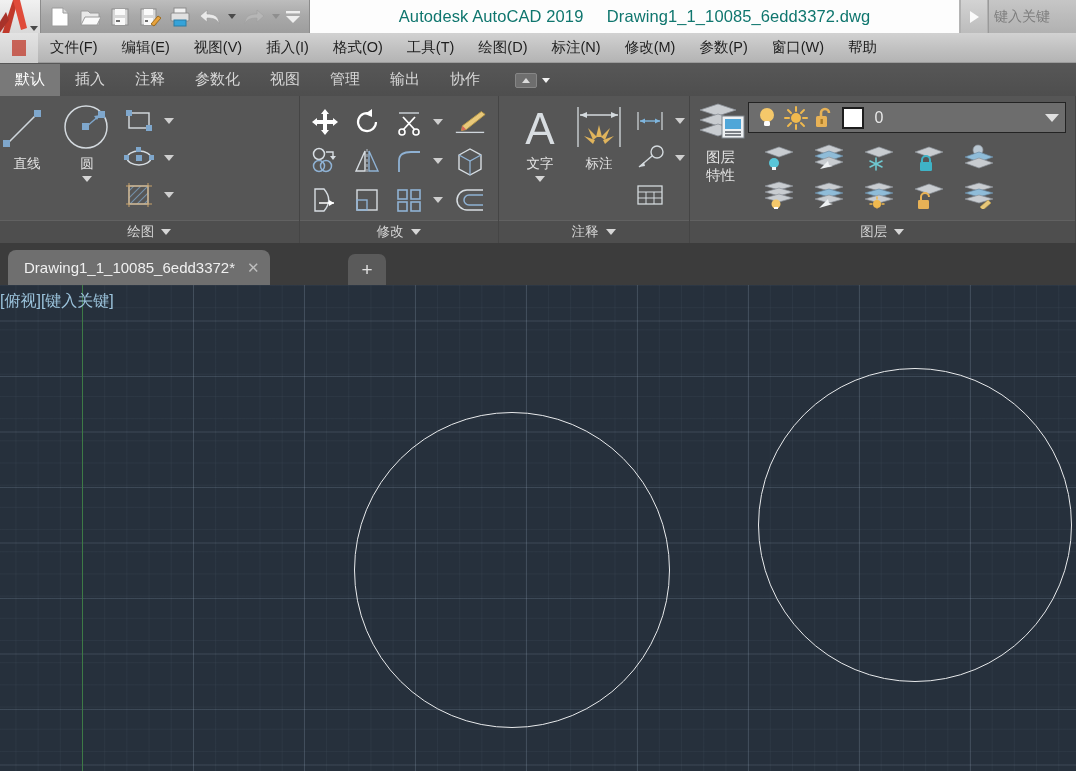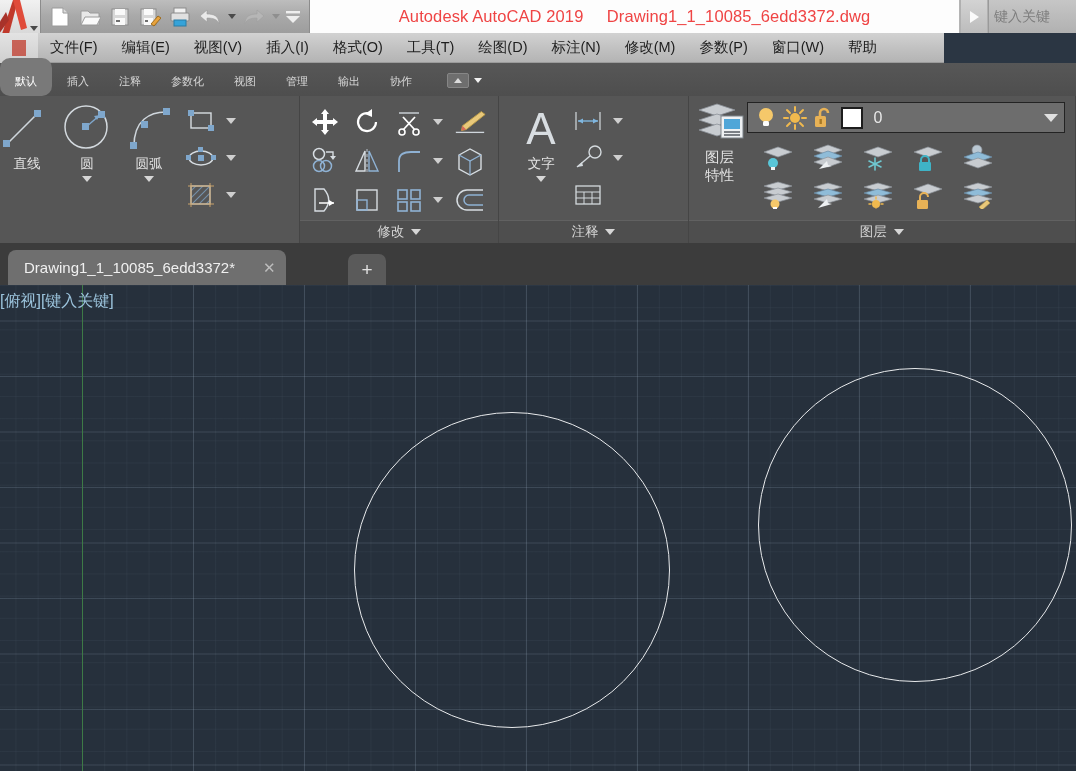--- a/index.html
+++ b/index.html
@@ -44,21 +44,21 @@
   .tri-down.light { border-top-color: #f2f2f2; }
   .tri-down.dim { border-top-color: #8f8f8f; }
 
   .title-text-wrap {
     flex: 1; height: 33px;
     background: #fdfdfd;
     display: flex; align-items: center; justify-content: center;
     border-right: 1px solid #b4b4b4;
   }
   .title-text {
-    font-size: 16.5px; color: #ef4444; white-space: nowrap;
+    font-size: 16.5px; color: #0f766e; white-space: nowrap;
     letter-spacing: .1px;
   }
   .title-sep { display: inline-block; width: 14px; }
   .title-right {
     width: 116px; height: 33px; display: flex; align-items: stretch;
     background: linear-gradient(180deg,#e4e4e4,#cdcdcd);
   }
   .play-btn {
     width: 28px; display:flex; align-items:center; justify-content:center;
     background: linear-gradient(180deg,#d3d3d3,#bcbcbc);
@@ -67,21 +67,21 @@
   .tri-right { width:0;height:0;border-top:6px solid transparent;border-bottom:6px solid transparent;border-left:9px solid #fafafa; }
   .search-box {
     flex:1; display:flex; align-items:center; padding-left:5px;
     background: linear-gradient(180deg,#c6c6c6,#b1b1b1);
     border-left: 1px solid #9a9a9a;
   }
   .search-box span { font-size: 14px; color: #7d7d7d; white-space: nowrap; overflow: hidden; }
 
   
   .menubar {
-    position: absolute; left: 0; top: 33px; width: 944px; height: 30px;
+    position: absolute; left: 0; top: 33px; width: 1076px; height: 30px;
     background: linear-gradient(180deg,#d2d2d2 0%, #c2c2c2 50%, #b4b4b4 100%);
     display: flex; align-items: center; padding-left: 38px;
     border-bottom: 1px solid #9b9b9b;
   }
   .menubar .mstub {
     position:absolute; left:0; top:0; width:38px; height:30px;
     background: linear-gradient(180deg,#e3e3e3,#cfcfcf);
     display:flex;align-items:center;justify-content:center;
   }
   .mstub i { display:block; width:14px; height:16px; background:#c0392b; opacity:.75; }
@@ -89,22 +89,22 @@
     font-size: 14.5px; color: #1e1e1e; padding: 0 12px; white-space: nowrap; cursor: default;
   }
 
   
   .ribbon-tabs {
     position: absolute; left: 0; top: 63px; width: 1076px; height: 33px;
     background: linear-gradient(180deg,#575757 0%, #4e4e4e 100%);
     display: flex; align-items: flex-end;
   }
   .rtab {
-    font-size: 11px; color: #d8d8d8; padding: 16px 15px 7px 15px;
-    white-space: nowrap; cursor: default; border-radius: 10px;
+    font-size: 15px; color: #d8d8d8; padding: 6px 15px 7px 15px;
+    white-space: nowrap; cursor: default;
   }
   .rtab.active { background: #797979; color: #ffffff; }
   .rtab-min { margin-left: 20px; display:flex; align-items:center; gap:5px; padding-bottom: 8px;}
   .rtab-min .chip {
     width: 22px; height: 15px; background:#6e6e6e; border:1px solid #868686; border-radius:2px;
     display:flex;align-items:center;justify-content:center;
   }
   .chip-tri { width:0;height:0;border-left:4px solid transparent;border-right:4px solid transparent;border-bottom:5px solid #dcdcdc; }
 
   
@@ -145,21 +145,21 @@
 
   
   .tabbar {
     position: absolute; left:0; top: 243px; width: 1076px; height: 42px;
     background: #3c3c3c;
   }
   .ftab {
     position:absolute; left: 8px; top: 7px; height: 35px;
     background: #6f6f6f;
     border-radius: 8px 8px 0 0;
-    display:flex; align-items:center; padding: 0 10px 0 16px; gap: 28px;
+    display:flex; align-items:center; padding: 0 10px 0 16px; gap: 12px;
   }
   .ftab .name { font-size: 15px; color:#f0f0f0; white-space:nowrap; }
   .ftab .x { font-size: 15px; color:#bdbdbd; }
   .newtab {
     position:absolute; left: 348px; top: 11px; width: 38px; height: 31px;
     background:#5a5a5a; border-radius: 7px 7px 0 0;
     display:flex; align-items:center; justify-content:center;
     font-size: 19px; color:#e0e0e0;
   }
 
@@ -359,32 +359,20 @@
               <line x1="26" y1="24" x2="40" y2="12" stroke="#7fa7cc" stroke-width="1.4"></line>
               <path d="M40 12 l-6 1 l3 4 z" fill="#7fa7cc"></path>
               <rect x="22" y="20" width="7" height="7" fill="#7fa7cc"></rect>
               <rect x="38" y="8" width="7" height="7" fill="#7fa7cc"></rect>
             </svg>
           </div>
           <div class="lbl">圆</div>
           <div class="dd"></div>
         </div>
 
-        <div class="big-btn">
-          <div class="glyph">
-            <svg width="54" height="48" viewBox="0 0 54 48">
-              <path d="M12 42 C12 16 28 8 44 8" fill="none" stroke="#cfd6dc" stroke-width="1.6"></path>
-              <rect x="8" y="38" width="7" height="7" fill="#7fa7cc"></rect>
-              <rect x="19" y="17" width="7" height="7" fill="#7fa7cc"></rect>
-              <rect x="41" y="4" width="7" height="7" fill="#7fa7cc"></rect>
-            </svg>
-          </div>
-          <div class="lbl">圆弧</div>
-          <div class="dd"></div>
-        </div>
 
         <div style="display:flex;flex-direction:column;gap:0px;margin-left:4px;">
           <div style="display:flex;align-items:center;gap:8px;height:37px;">
             <div class="small-btn">
               <svg width="30" height="26" viewBox="0 0 30 26">
                 <rect x="5" y="5" width="20" height="15" fill="none" stroke="#d7dde2" stroke-width="1.4"></rect>
                 <rect x="2" y="2" width="6" height="6" fill="#7fa7cc"></rect>
                 <rect x="22" y="17" width="6" height="6" fill="#7fa7cc"></rect>
               </svg>
             </div>
@@ -414,20 +402,24 @@
                 <line x1="2" y1="5" x2="28" y2="5" stroke="#c8a26a" stroke-width="1"></line>
                 <line x1="2" y1="23" x2="28" y2="23" stroke="#c8a26a" stroke-width="1"></line>
                 <line x1="5" y1="2" x2="5" y2="26" stroke="#c8a26a" stroke-width="1"></line>
                 <line x1="24" y1="2" x2="24" y2="26" stroke="#c8a26a" stroke-width="1"></line>
               </svg>
             </div>
             <div class="mini-dd"></div>
           </div>
         </div>
       </div>
+      <div class="panel-title">
+        <span>绘图</span>
+        <div class="ptri"></div>
+      </div>
     </div>
 
     <div class="panel" style="width:199px;font-family:Liberation Serif, serif;">
       <div class="panel-body">
         <div class="grid-mod" style="margin-top:2px;">
           <div class="small-btn">
             <svg width="28" height="28" viewBox="0 0 28 28">
               <path d="M14 1 l4 5 h-8 z M14 27 l4 -5 h-8 z M1 14 l5 -4 v8 z M27 14 l-5 -4 v8 z
                        M12 6 h4 v6 h6 v4 h-6 v6 h-4 v-6 h-6 v-4 h6 z" fill="#ffffff"></path>
             </svg>
@@ -528,20 +520,39 @@
         <div class="big-btn" style="width:56px;">
           <div class="glyph">
             <svg width="48" height="48" viewBox="0 0 48 48">
               <text x="24" y="40" font-size="44" font-family="'Liberation Sans',sans-serif" fill="#d8dde1" text-anchor="middle">A</text>
             </svg>
           </div>
           <div class="lbl">文字</div>
           <div class="dd"></div>
         </div>
 
+        <div class="big-btn" style="width:64px;">
+          <div class="glyph">
+            <svg width="58" height="50" viewBox="0 0 58 50">
+              <line x1="8" y1="4" x2="8" y2="44" stroke="#d4dade" stroke-width="1.3"></line>
+              <line x1="50" y1="4" x2="50" y2="44" stroke="#d4dade" stroke-width="1.3"></line>
+              <line x1="10" y1="12" x2="48" y2="12" stroke="#d4dade" stroke-width="1.3"></line>
+              <path d="M10 12 l7 -3 v6 z" fill="#d4dade"></path>
+              <path d="M48 12 l-7 -3 v6 z" fill="#d4dade"></path>
+              <g fill="#e0b45c">
+                <path d="M29 22 l3 12 l-6 0 z"></path>
+                <path d="M18 25 l9 9 l-4 3 z"></path>
+                <path d="M40 25 l-9 9 l4 3 z"></path>
+                <path d="M14 33 l11 4 l-2 4 z"></path>
+                <path d="M44 33 l-11 4 l2 4 z"></path>
+              </g>
+            </svg>
+          </div>
+          <div class="lbl">标注</div>
+        </div>
 
         <div style="display:flex;flex-direction:column;margin-left:2px;">
           <div style="display:flex;align-items:center;gap:8px;height:37px;">
             <div class="small-btn">
               <svg width="32" height="22" viewBox="0 0 32 22">
                 <line x1="4" y1="2" x2="4" y2="20" stroke="#d4dade" stroke-width="1.2"></line>
                 <line x1="28" y1="2" x2="28" y2="20" stroke="#d4dade" stroke-width="1.2"></line>
                 <line x1="6" y1="11" x2="26" y2="11" stroke="#7fb6df" stroke-width="1.4"></line>
                 <path d="M6 11 l5 -2.5 v5 z" fill="#7fb6df"></path>
                 <path d="M26 11 l-5 -2.5 v5 z" fill="#7fb6df"></path>

